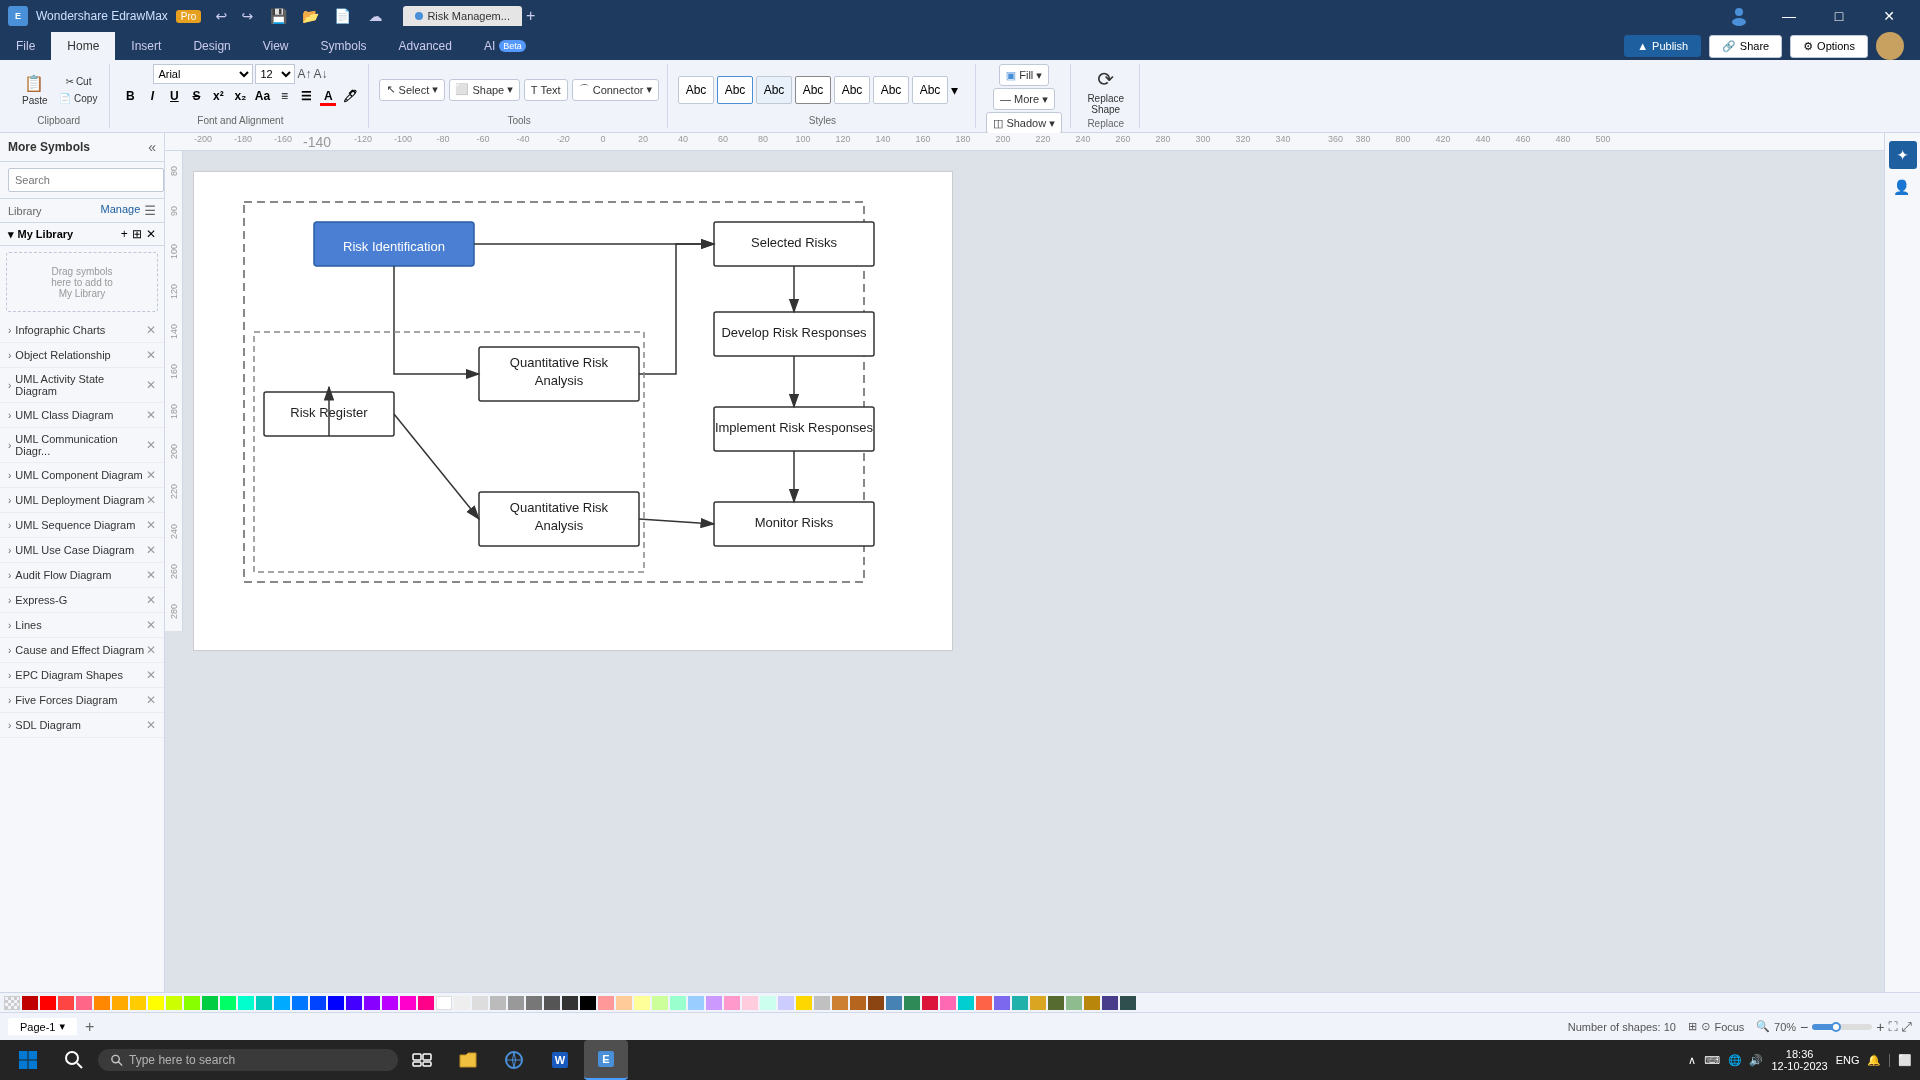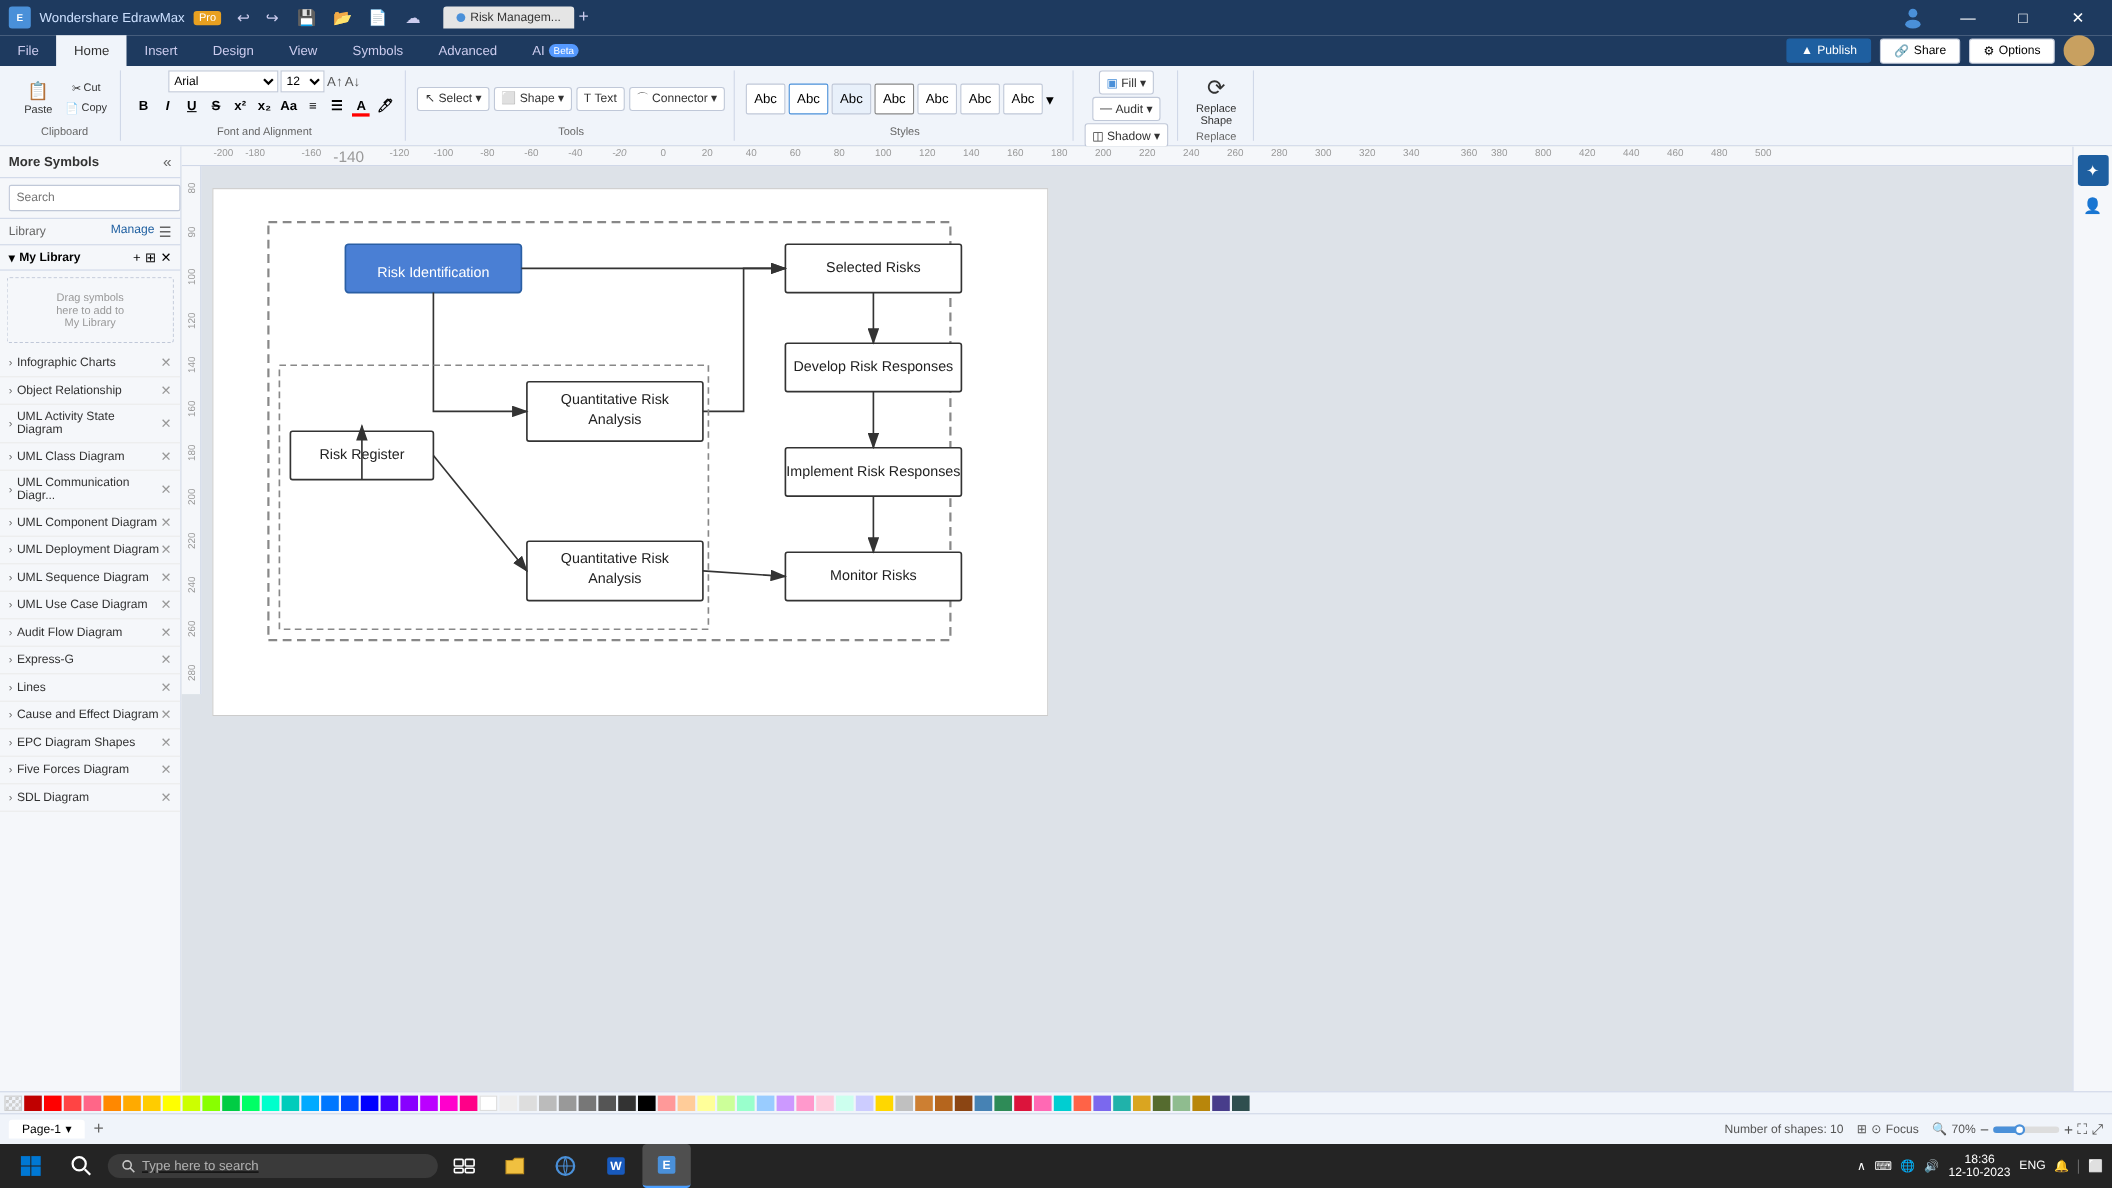--- a/index.html
+++ b/index.html
@@ -84,21 +84,21 @@
     #color-bar { height: 20px; background: #f0f4fa; border-top: 1px solid #d0d8e8; display: flex; align-items: center; padding: 0 4px; gap: 2px; flex-shrink: 0; overflow: hidden; }
     .color-swatch { width: 16px; height: 14px; cursor: pointer; flex-shrink: 0; }
 
     
     #taskbar { height: 40px; background: rgba(0,0,0,0.85); display: flex; align-items: center; padding: 0 8px; gap: 4px; flex-shrink: 0; }
     #taskbar .start-btn { width: 40px; height: 40px; display: flex; align-items: center; justify-content: center; cursor: pointer; }
     #taskbar .task-apps { display: flex; align-items: center; gap: 2px; }
     #taskbar .task-app { width: 44px; height: 40px; display: flex; align-items: center; justify-content: center; cursor: pointer; border-radius: 4px; }
     #taskbar .task-app.active { background: rgba(255,255,255,0.2); border-bottom: 2px solid #4a9eff; }
     #taskbar .sys-tray { margin-left: auto; display: flex; align-items: center; gap: 8px; color: white; font-size: 11px; }
-    #taskbar .search-bar { background: rgba(255,255,255,0.1); border-radius: 20px; display: flex; align-items: flex-start; padding: 4px 12px; gap: 6px; width: 300px; text-decoration: underline; }
+    #taskbar .search-bar { background: rgba(255,255,255,0.1); border-radius: 20px; display: flex; align-items: flex-start; padding: 4px 12px; gap: 6px; width: 300px; }
     #taskbar .search-bar input { background: transparent; border: none; color: white; font-size: 12px; outline: none; width: 100%; }
     #taskbar .search-bar input::placeholder { color: rgba(255,255,255,0.6); }
     .arrow { stroke: #333; stroke-width: 1.5; fill: none; marker-end: url(#arrowhead); }
 
     
     #right-panel { width: 36px; background: #f5f7fa; border-left: 1px solid #d0d8e8; display: flex; flex-direction: column; align-items: center; padding: 8px 0; gap: 4px; flex-shrink: 0; }
     .right-panel-btn { width: 28px; height: 28px; display: flex; align-items: center; justify-content: center; cursor: pointer; border-radius: 3px; font-size: 14px; color: #555; }
     .right-panel-btn.active { background: #1e5fa0; color: white; }
   </style>
 </head>
@@ -264,21 +264,21 @@
     </div>
 
     <div class="ribbon-group">
       <div class="ribbon-group-items" style="flex-direction:column;gap:2px;">
         <div class="ribbon-btn-sm">
           <span style="color:#4a90d9;">▣</span>
           <span>Fill ▾</span>
         </div>
         <div class="ribbon-btn-sm">
           <span>—</span>
-          <span>Audit ▾</span>
+          <span>More ▾</span>
         </div>
         <div class="ribbon-btn-sm">
           <span>◫</span>
           <span>Shadow ▾</span>
         </div>
       </div>
       <span class="ribbon-group-label">Fill</span>
     </div>
 
 
@@ -445,21 +445,21 @@
         <span class="close-x">✕</span>
       </div>
     </div>
   </div>
 
   <div id="canvas-area">
 
     <div id="ruler-h">
       <div class="ruler-marks">
         <span style="min-width:40px;text-align:center;font-size:9px;color:#999;">-200</span>
-        <span style="min-width:40px;font-size:9px;color:#999;">-180</span>
+        <span style="min-width:40px;text-align:center;font-size:9px;color:#999;">-180</span>
         <span style="min-width:40px;text-align:center;font-size:9px;color:#999;">-160</span>
         <span style="min-width:40px;text-align:left;font-size:14px;color:#999;">-140</span>
         <span style="min-width:40px;text-align:center;font-size:9px;color:#999;">-120</span>
         <span style="min-width:40px;text-align:center;font-size:9px;color:#999;">-100</span>
         <span style="min-width:40px;text-align:center;font-size:9px;color:#999;">-80</span>
         <span style="min-width:40px;text-align:center;font-size:9px;color:#999;">-60</span>
         <span style="min-width:40px;text-align:center;font-size:9px;color:#999;">-40</span>
         <span style="min-width:40px;text-align:center;font-size:9px;color:#999;font-style:italic;">-20</span>
         <span style="min-width:40px;text-align:center;font-size:9px;color:#999;">0</span>
         <span style="min-width:40px;text-align:center;font-size:9px;color:#999;">20</span>

